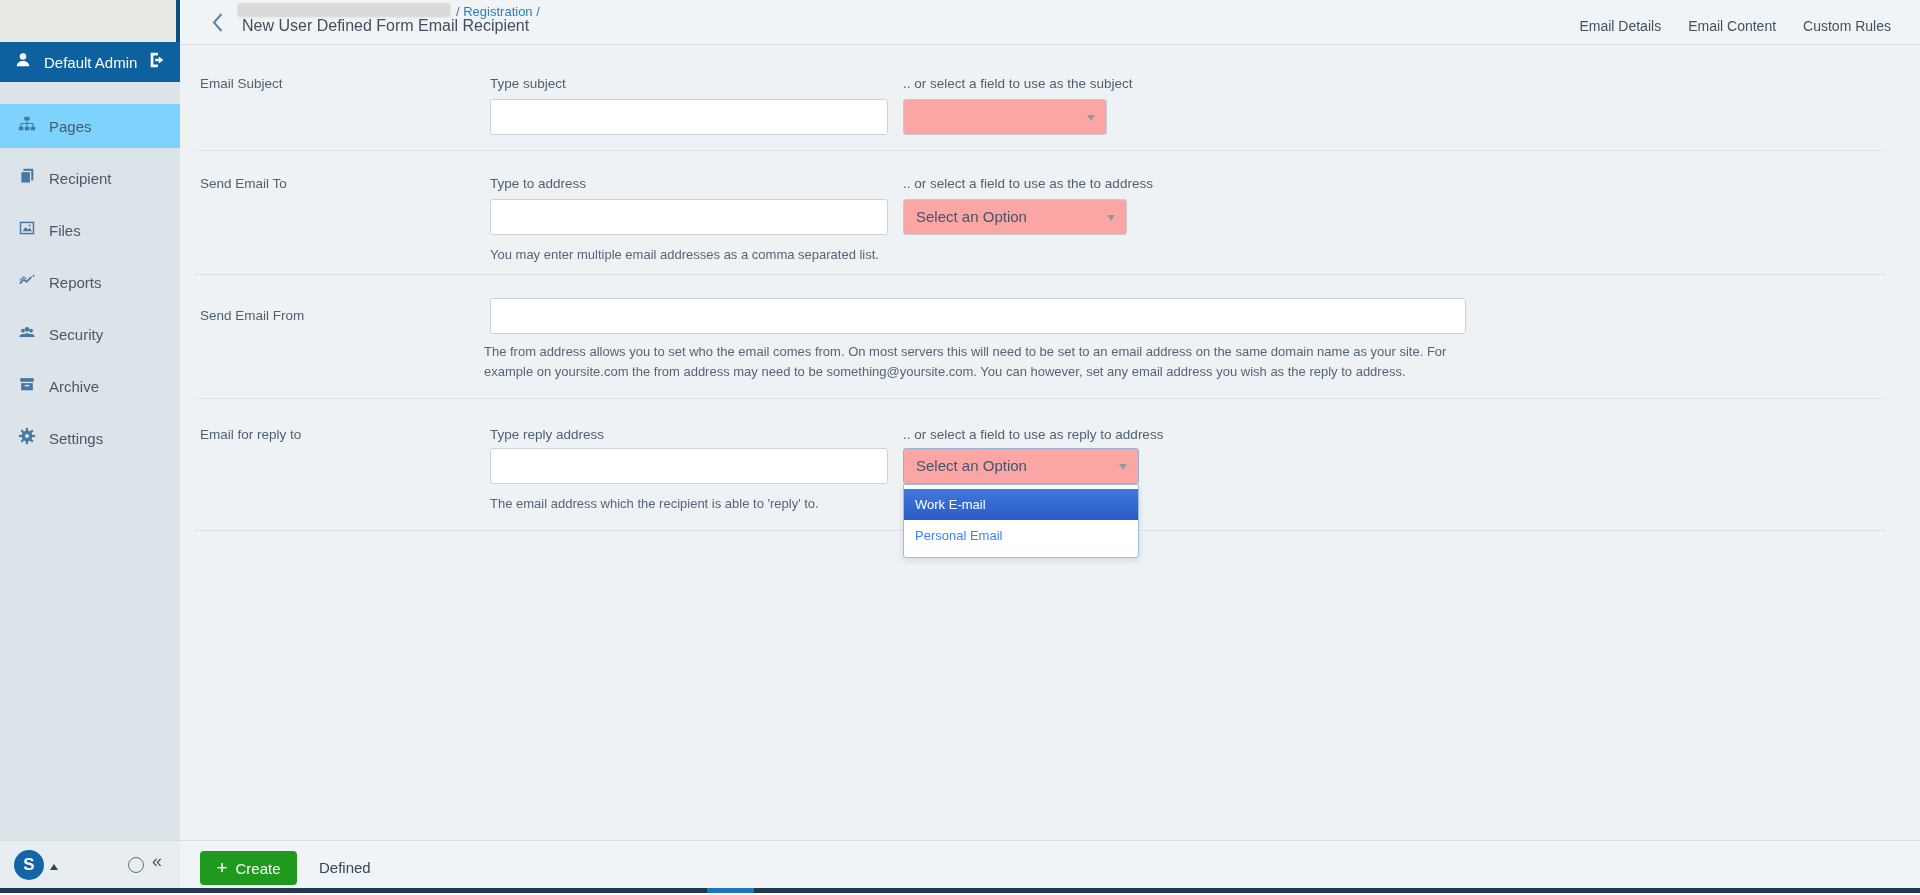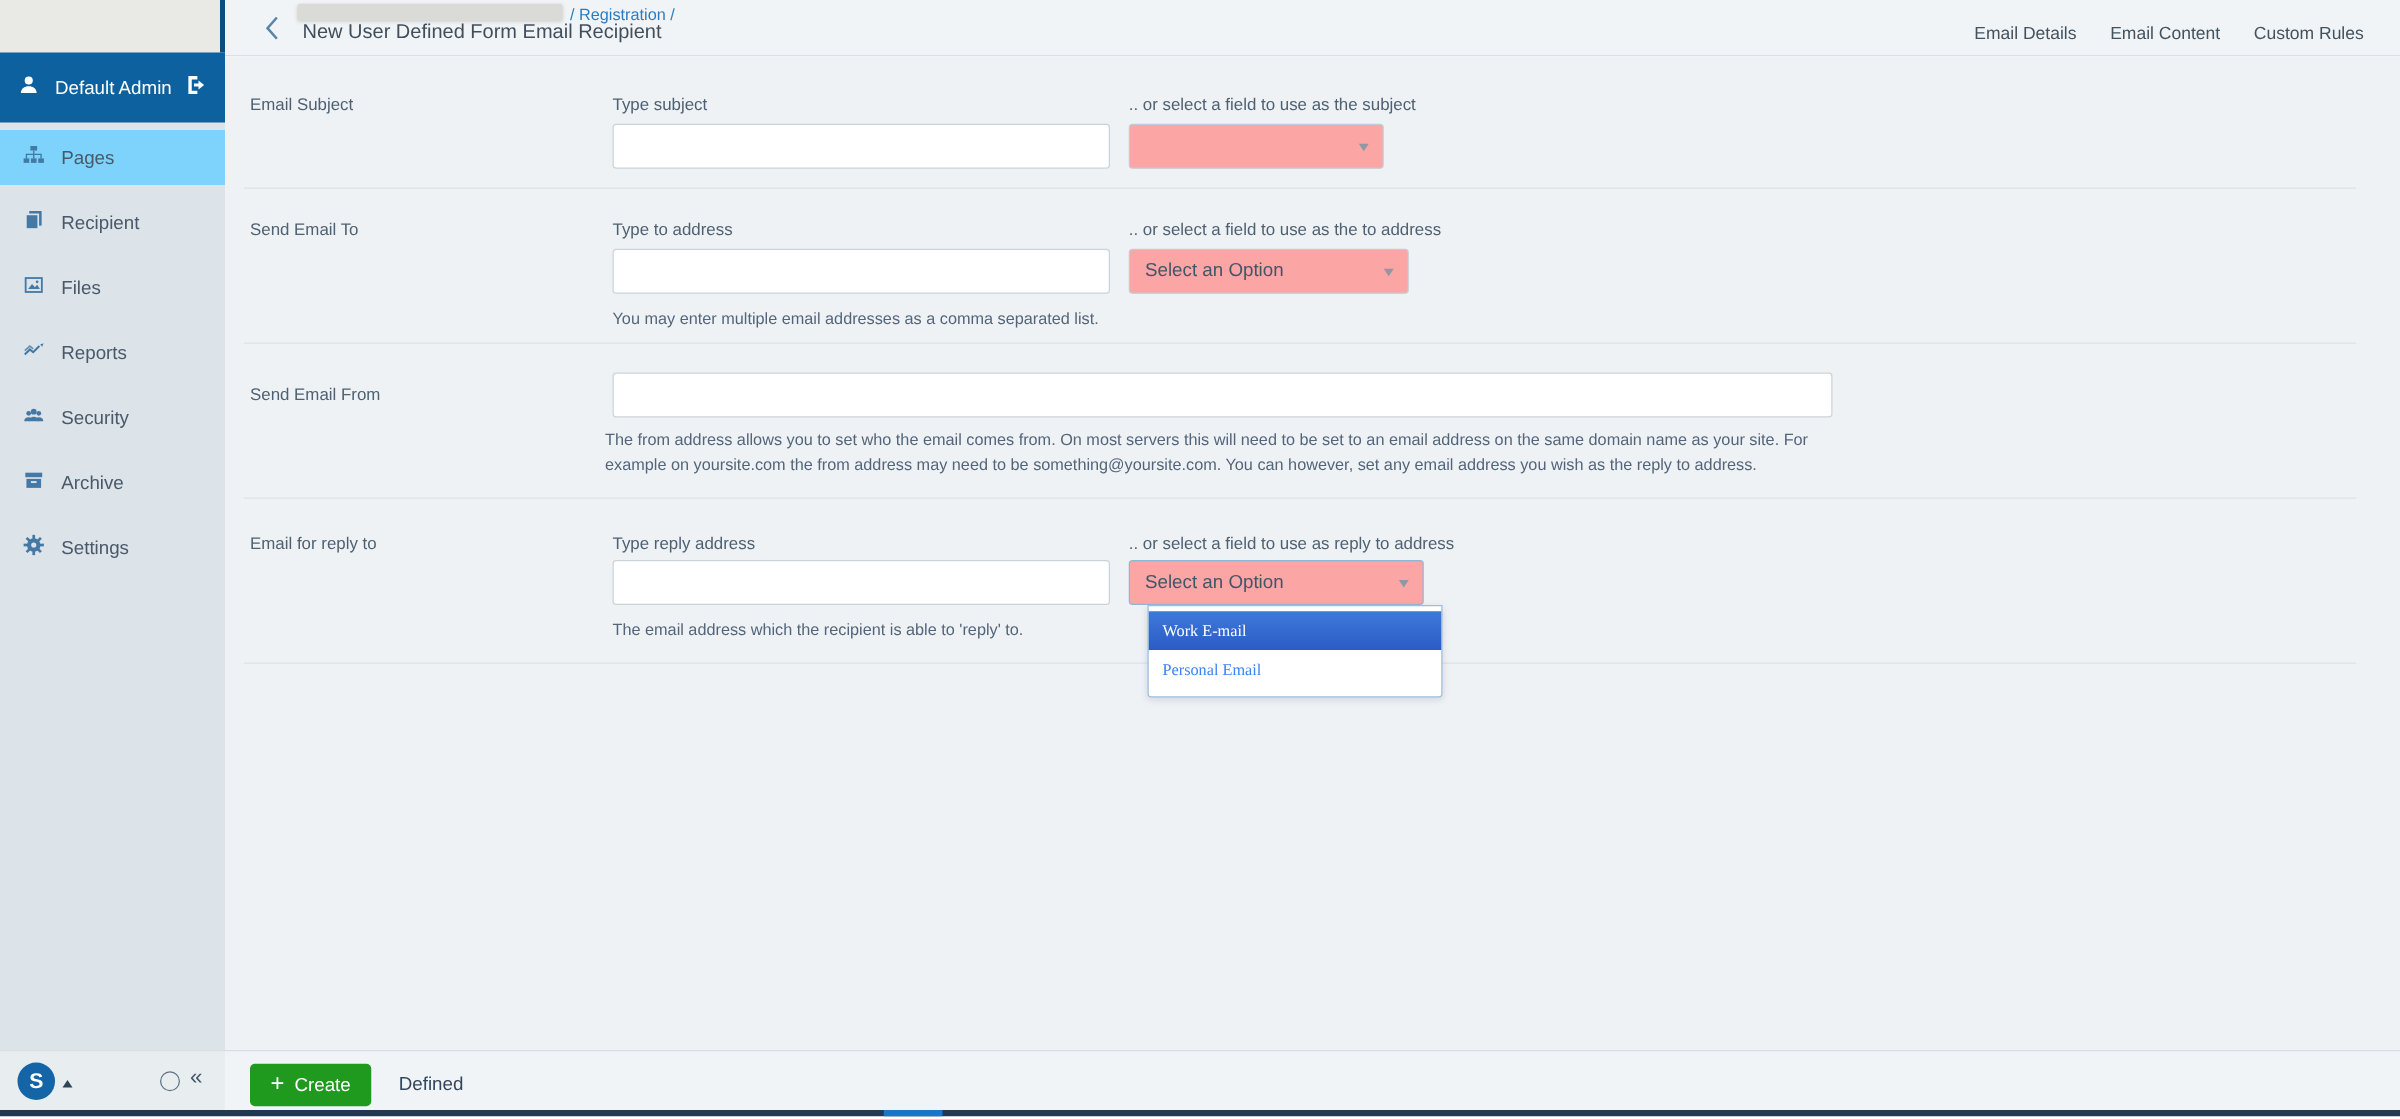--- a/index.html
+++ b/index.html
@@ -3,21 +3,21 @@
 <meta charset="utf-8">
 <style>
   * { box-sizing: border-box; margin: 0; padding: 0; }
   html,body { width:1920px; height:895px; }
   body { font-family:"Liberation Sans","DejaVu Sans",sans-serif; background:#fff; overflow:hidden; }
   .page { position:relative; width:1920px; height:895px; background:#fff; }
 
   
   .sidebar { position:absolute; left:0; top:0; width:180px; height:888px; background:#dce3e9; }
   .sb-top { position:absolute; left:0; top:0; width:180px; height:42px; background:#e9eae6; border-right:4px solid #0c4c7f; }
-  .sb-user { position:absolute; left:0; top:42px; width:180px; height:56px; background:#0d619e; display:flex; align-items:center; padding:0 14px; }
+  .sb-user { position:absolute; left:0; top:42px; width:180px; height:40px; background:#0d619e; display:flex; align-items:center; padding:0 14px; }
   .sb-user .uname { color:#fff; font-size:15px; margin-left:12px; flex:1; }
   .sb-nav { position:absolute; left:0; top:98px; width:180px; height:742px; }
   .sb-item { position:absolute; left:0; width:180px; height:44px; display:flex; align-items:center; padding-left:18px; cursor:pointer; }
   .sb-item.active { background:#7dd3fc; }
   .sb-item .lbl { margin-left:13px; font-size:15px; color:#49596a; }
   .sb-item svg { flex:none; }
   .sb-footer { position:absolute; left:0; top:840px; width:180px; height:48px; background:#e8edf0; border-top:1px solid #dadfe4; }
   .logo-circle { position:absolute; left:14px; top:9px; width:30px; height:30px; border-radius:50%; background:#1465a8; color:#fff; font-weight:bold; font-size:17px; display:flex; align-items:center; justify-content:center; }
   .logo-caret { position:absolute; left:50px; top:23px; width:0; height:0; border-left:4px solid transparent; border-right:4px solid transparent; border-bottom:6px solid #2f4456; }
   .ring { position:absolute; left:128px; top:16px; width:16px; height:16px; border:1.5px solid #5f7282; border-radius:50%; }
@@ -36,21 +36,21 @@
   
   .main { position:absolute; left:180px; top:45px; width:1740px; height:795px; background:#eff2f5; }
   .flabel { position:absolute; font-size:13.5px; color:#4e6172; white-space:nowrap; }
   .helper { position:absolute; font-size:13px; color:#53657a; line-height:1.55; }
   .txt { position:absolute; height:36px; border:1px solid #cbd3da; border-radius:3px; background:#fff; font-size:14px; color:#3c4a57; padding:0 10px; outline:none; }
   .sel { position:absolute; height:36px; border:1px solid #c3ccd4; border-radius:3px; background:#fca5a5; font-size:15px; color:#42566a; line-height:34px; padding:0 26px 0 12px; cursor:pointer; }
   .sel .caret { position:absolute; right:11px; top:15px; width:0; height:0; border-left:4.5px solid transparent; border-right:4.5px solid transparent; border-top:6px solid #8e99a4; }
   .sel.focused { border-color:#8fb5d9; }
   .divider { position:absolute; left:15px; width:1690px; height:1px; background:#dbe1e6; }
 
-  .dd-panel { position:absolute; left:738px; top:439px; width:236px; background:#fff; border:1px solid #9dbedd; border-radius:0 0 3px 3px; padding:4px 0 6px 0; box-shadow:0 2px 6px rgba(40,70,110,.15); z-index:5;font-family:Liberation Serif, serif; }
+  .dd-panel { position:absolute; left:723px; top:439px; width:236px; background:#fff; border:1px solid #9dbedd; border-radius:0 0 3px 3px; padding:4px 0 6px 0; box-shadow:0 2px 6px rgba(40,70,110,.15); z-index:5; }
   .dd-opt { height:31px; line-height:31px; padding-left:11px; font-size:13px; color:#3b82f6; cursor:pointer; }
   .dd-opt.hl { background:linear-gradient(#3f79da,#2a5cc6); color:#fff; }
 
   
   .footerbar { position:absolute; left:180px; top:840px; width:1740px; height:48px; background:#f1f4f6; border-top:1px solid #d8dee3; }
   .btn-create { position:absolute; left:20px; top:10px; width:97px; height:34px; background:#1f9a1f; border:none; border-radius:4px; color:#fff; font-size:15px; display:flex; align-items:center; justify-content:center; gap:8px; cursor:pointer; font-family:inherit; }
   .btn-create .plus { font-size:19px; font-weight:300; line-height:1; margin-top:-2px; }
   .cancel { position:absolute; left:139px; top:10px; height:34px; line-height:34px; font-size:15px; color:#33475c; cursor:pointer; }
 
   .strip { position:absolute; left:0; top:888px; width:1920px; height:5px; background:#223850; }

